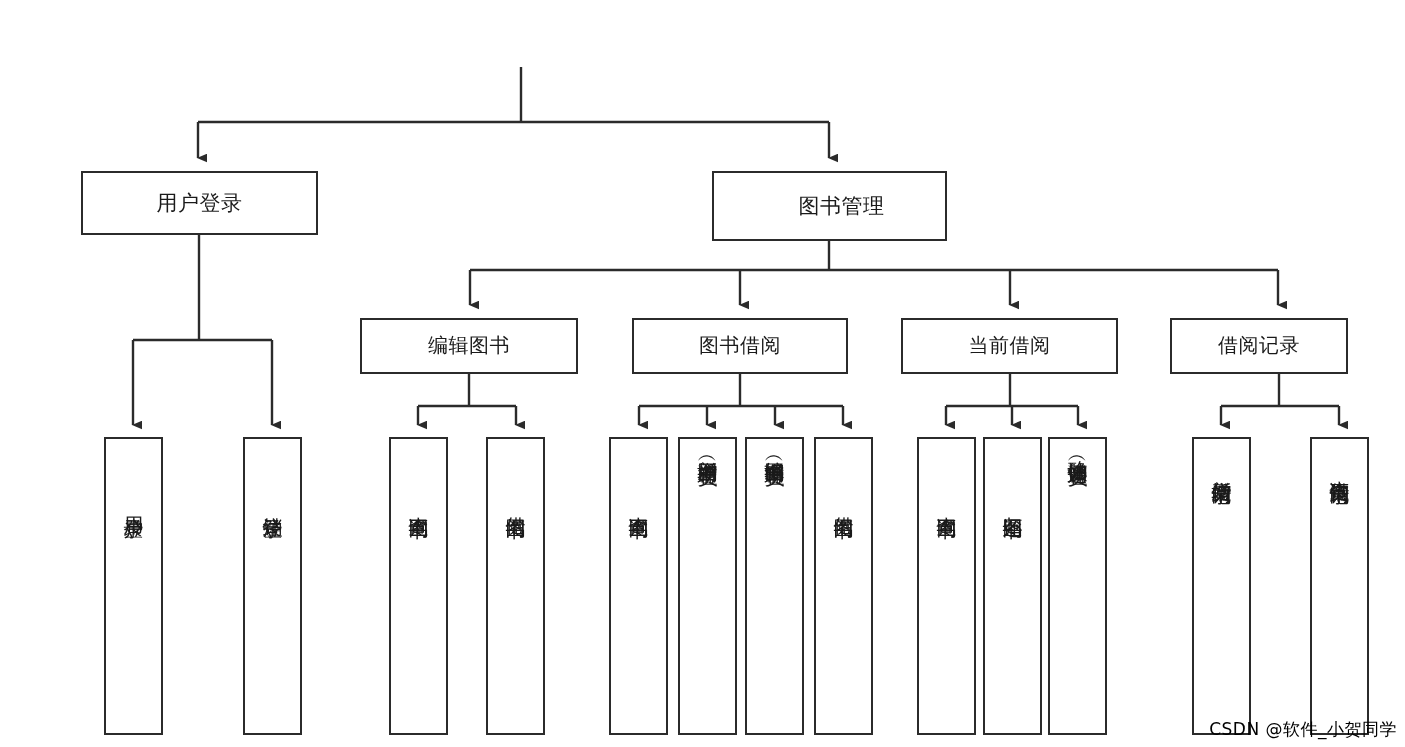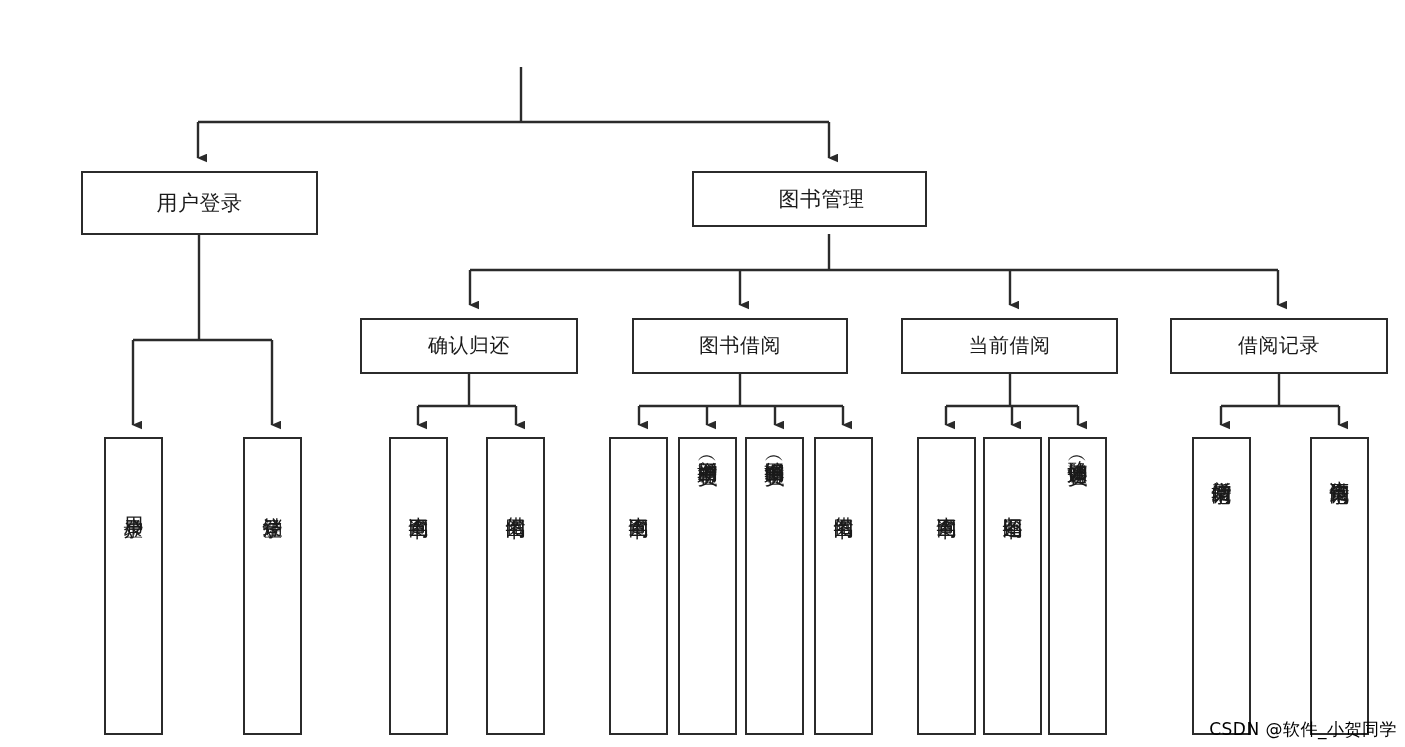--- a/index.html
+++ b/index.html
@@ -131,34 +131,34 @@
       <path d="M 1221 406 L 1339 406"></path>
       <path d="M 1221 406 L 1221 425" marker-end="url(#arrow)"></path>
       <path d="M 1339 406 L 1339 425" marker-end="url(#arrow)"></path>
     </g>
   </svg>
 
 
   <div class="node lvl1" style="left:81px; top:171px; width:237px; height:64px;">
     <span class="label">用户登录</span>
   </div>
-  <div class="node lvl1" style="left:692px; top:171px; width:235px; height:56px;padding-left:24px;">
+  <div class="node lvl1" style="left:712px; top:171px; width:235px; height:70px;padding-left:24px;">
     <span class="label">图书管理</span>
   </div>
 
   <div class="node lvl2" style="left:360px; top:318px; width:218px; height:56px;">
-    <span class="label">确认归还</span>
+    <span class="label">编辑图书</span>
   </div>
   <div class="node lvl2" style="left:632px; top:318px; width:216px; height:56px;">
     <span class="label">图书借阅</span>
   </div>
   <div class="node lvl2" style="left:901px; top:318px; width:217px; height:56px;">
     <span class="label">当前借阅</span>
   </div>
-  <div class="node lvl2" style="left:1170px; top:318px; width:218px; height:56px;">
+  <div class="node lvl2" style="left:1170px; top:318px; width:178px; height:56px;">
     <span class="label">借阅记录</span>
   </div>
 
   <div class="node leaf tall" style="left:104px; top:437px; width:59px; height:298px;">
     <span class="label">用户登录</span>
   </div>
   <div class="node leaf tall" style="left:243px; top:437px; width:59px; height:298px;">
     <span class="label">注销登录</span>
   </div>
 

